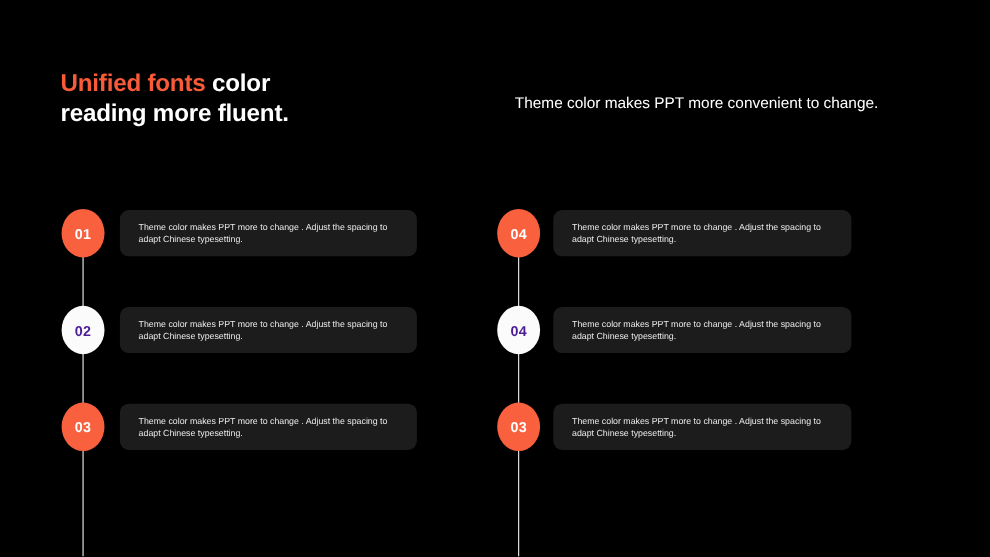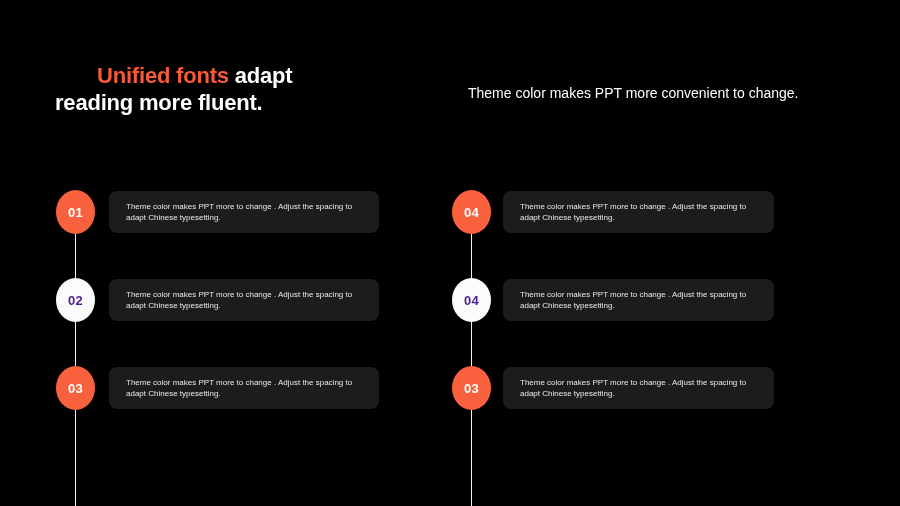--- a/index.html
+++ b/index.html
@@ -31,21 +31,21 @@
     position: absolute;
     left: 55px;
     top: 62px;
     font-size: 22px;
     font-weight: bold;
     line-height: 27px;
     color: #ffffff;
     letter-spacing: -0.2px;
     white-space: nowrap;
   }
-  .headline .accent { color: #F95B38; margin-left: 42px; }
+  .headline .accent { color: #F95B38; }
 
   .subtitle {
     position: absolute;
     left: 468px;
     top: 85px;
     width: 370px;
     font-size: 14px;
     line-height: 16px;
     color: #ffffff;
     font-weight: normal;
@@ -122,21 +122,21 @@
     color: #e9e9e9;
     font-weight: normal;
   }
 </style>
 </head>
 <body>
 
 <div class="slide">
 
   <div class="headline">
-    <span><span class="accent">Unified fonts</span><span> adapt</span></span><br>
+    <span><span class="accent">Unified fonts</span><span> color</span></span><br>
     <span>reading more fluent.</span>
   </div>
 
   <div class="subtitle">
     <div>Theme color makes PPT more convenient to change.</div>
   </div>
 
   <div class="column left">
     <div class="connector"></div>
 

